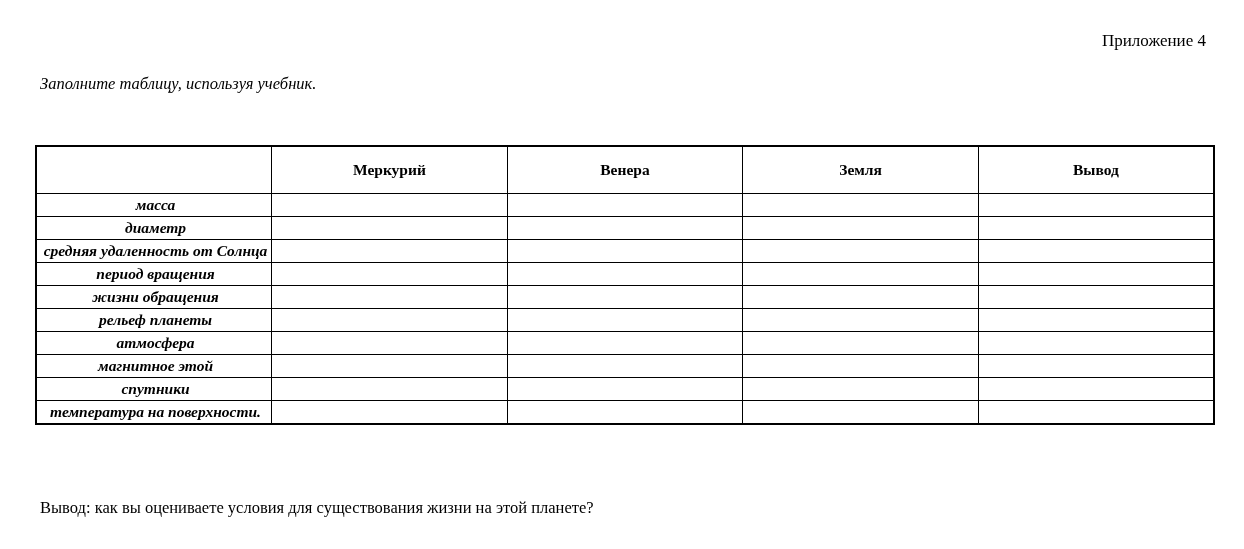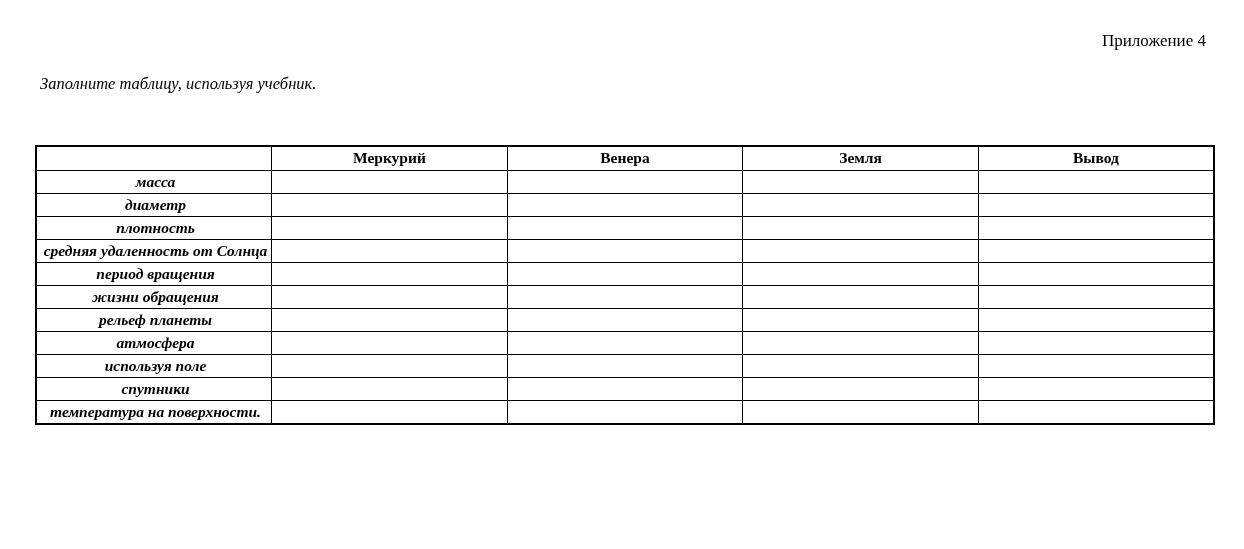--- a/index.html
+++ b/index.html
@@ -50,21 +50,21 @@
   table.planets td {
     border: 1px solid #000;
     font-size: 15.5px;
     line-height: 20px;
     vertical-align: top;
   }
   table.planets thead th {
     font-weight: bold;
     text-align: center;
     height: 24px;
-    padding: 1px 4px;
+    padding: 13px 4px;
     margin-top: 41px;
   }
   table.planets td.row-label {
     font-weight: bold;
     font-style: italic;
     text-align: center;
     padding: 1px 2px 1px 5px;
   }
   table.planets td.data-cell {
     height: 22px;
@@ -112,27 +112,20 @@
           <td class="data-cell"></td>
         </tr>
         <tr>
           <td class="row-label">диаметр</td>
           <td class="data-cell"></td>
           <td class="data-cell"></td>
           <td class="data-cell"></td>
           <td class="data-cell"></td>
         </tr>
         <tr>
-          <td class="row-label">плотность</td>
-          <td class="data-cell"></td>
-          <td class="data-cell"></td>
-          <td class="data-cell"></td>
-          <td class="data-cell"></td>
-        </tr>
-        <tr>
           <td class="row-label">средняя удаленность от Солнца</td>
           <td class="data-cell"></td>
           <td class="data-cell"></td>
           <td class="data-cell"></td>
           <td class="data-cell"></td>
         </tr>
         <tr>
           <td class="row-label">период вращения</td>
           <td class="data-cell"></td>
           <td class="data-cell"></td>
@@ -154,21 +147,21 @@
           <td class="data-cell"></td>
         </tr>
         <tr>
           <td class="row-label">атмосфера</td>
           <td class="data-cell"></td>
           <td class="data-cell"></td>
           <td class="data-cell"></td>
           <td class="data-cell"></td>
         </tr>
         <tr>
-          <td class="row-label">используя поле</td>
+          <td class="row-label">магнитное этой</td>
           <td class="data-cell"></td>
           <td class="data-cell"></td>
           <td class="data-cell"></td>
           <td class="data-cell"></td>
         </tr>
         <tr>
           <td class="row-label">спутники</td>
           <td class="data-cell"></td>
           <td class="data-cell"></td>
           <td class="data-cell"></td>
@@ -177,13 +170,14 @@
         <tr>
           <td class="row-label">температура на поверхности.</td>
           <td class="data-cell"></td>
           <td class="data-cell"></td>
           <td class="data-cell"></td>
           <td class="data-cell"></td>
         </tr>
       </tbody>
   </table>
 
+  <div class="conclusion">Вывод: как вы оцениваете условия для существования жизни на этой планете?</div>
 </div>
 
 </body></html>

